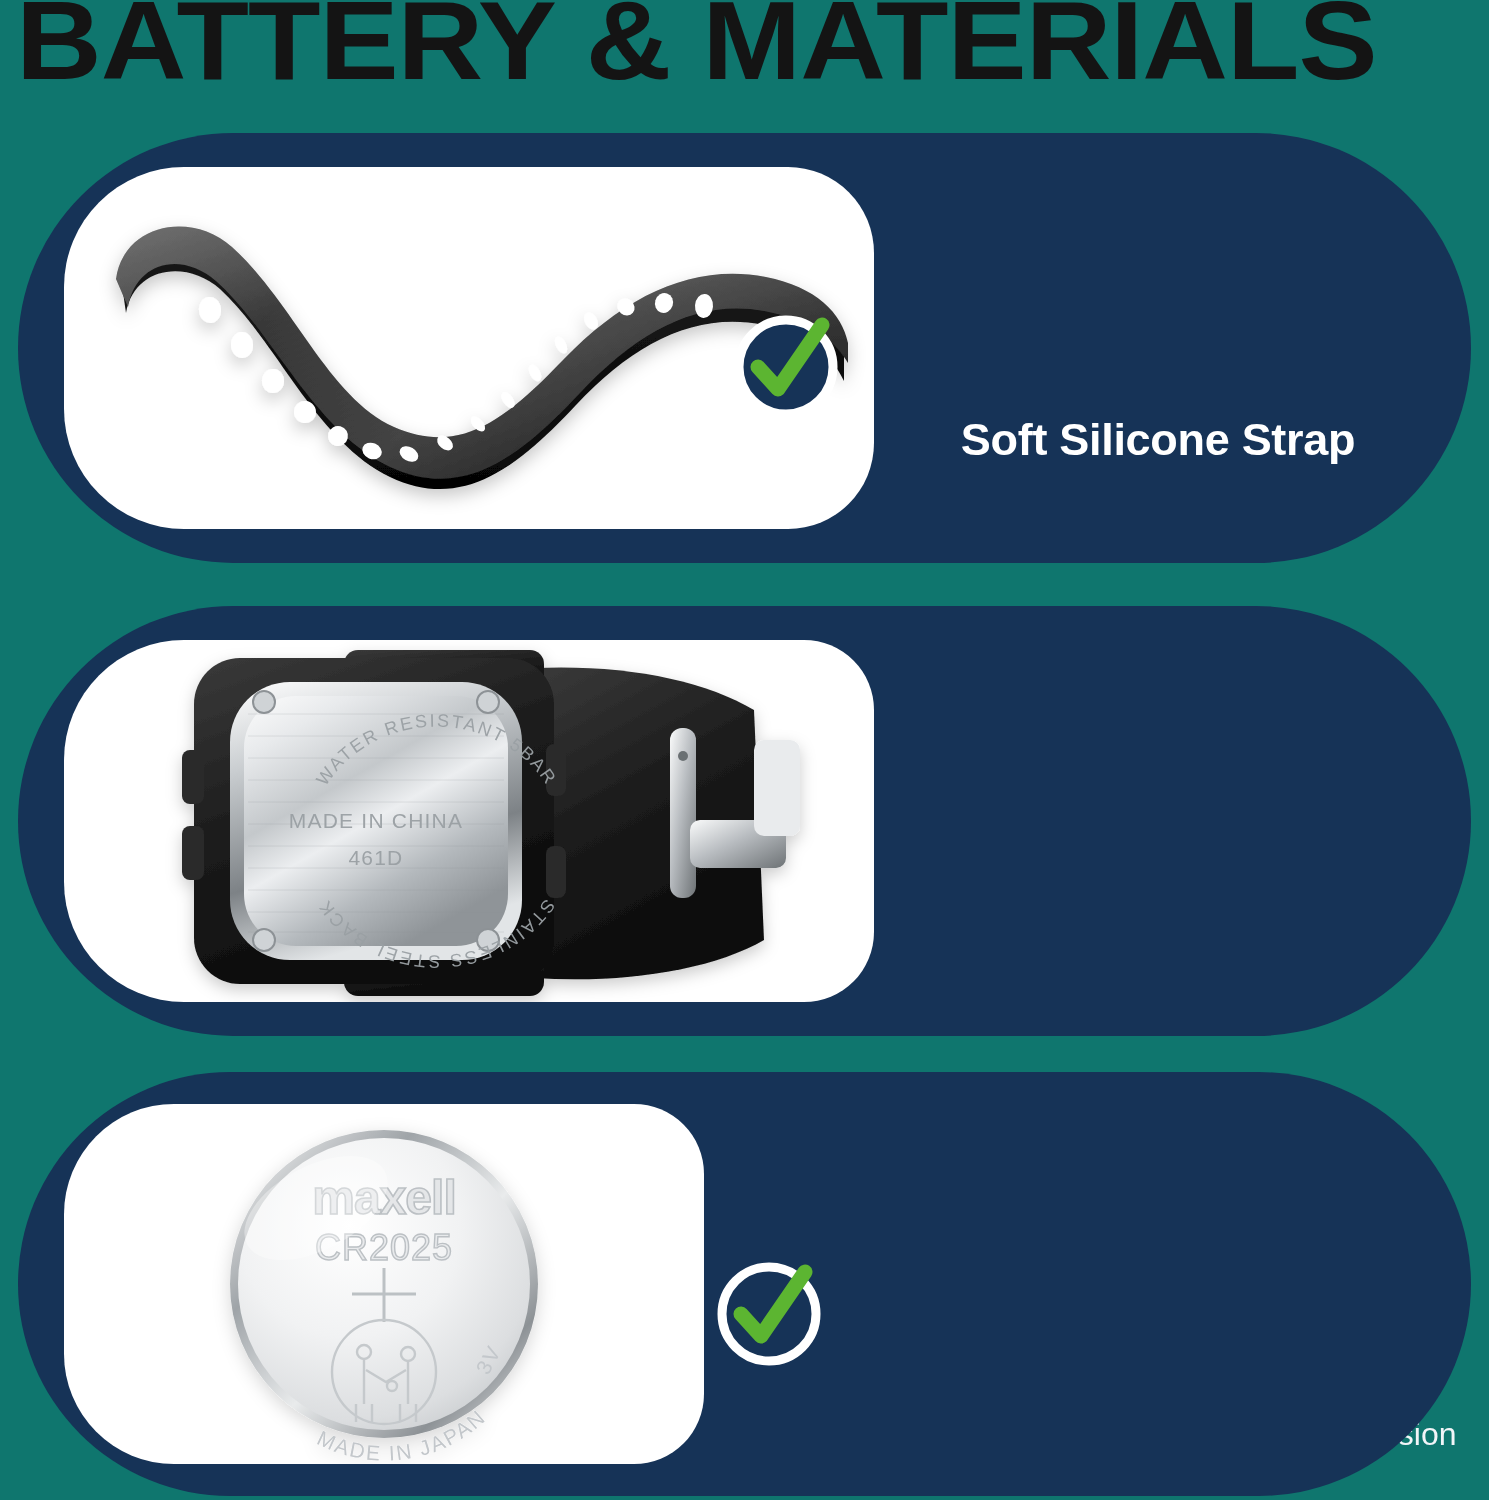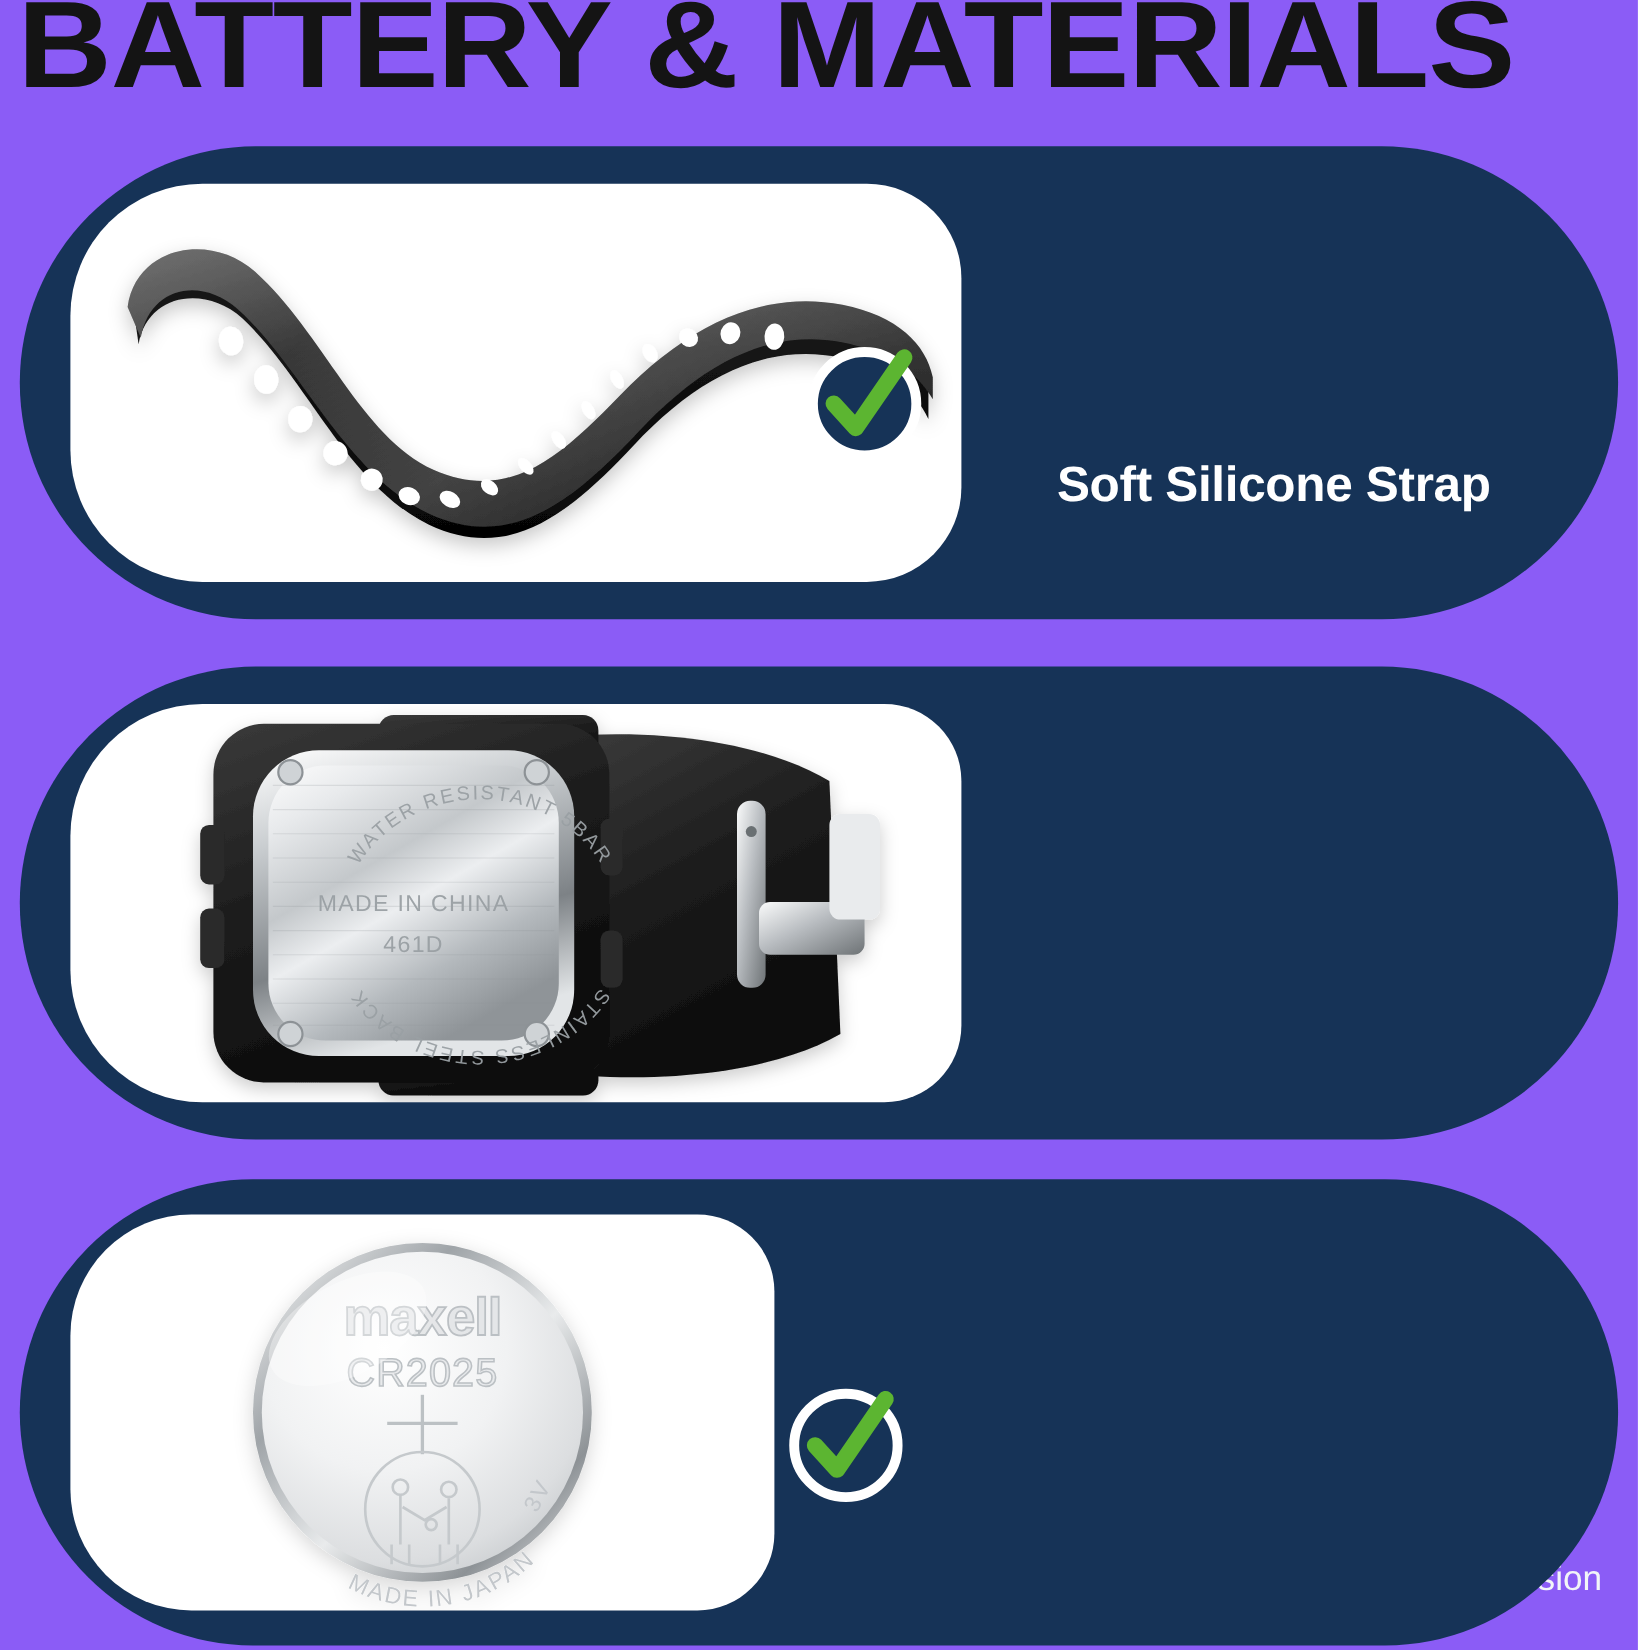--- a/index.html
+++ b/index.html
@@ -9,21 +9,21 @@
     height: 1500px;
     background: #ffffff;
     font-family: "Liberation Sans", sans-serif;
     overflow: hidden;
   }
 
   .page {
     position: relative;
     width: 1489px;
     height: 1500px;
-    background: #8b5cf6;
+    background: #0f766e;
   }
 
   
   .headline {
     position: absolute;
     left: 16px;
     top: -14px;
     width: 1460px;
     height: 110px;
     font-family: "Liberation Sans", sans-serif;

